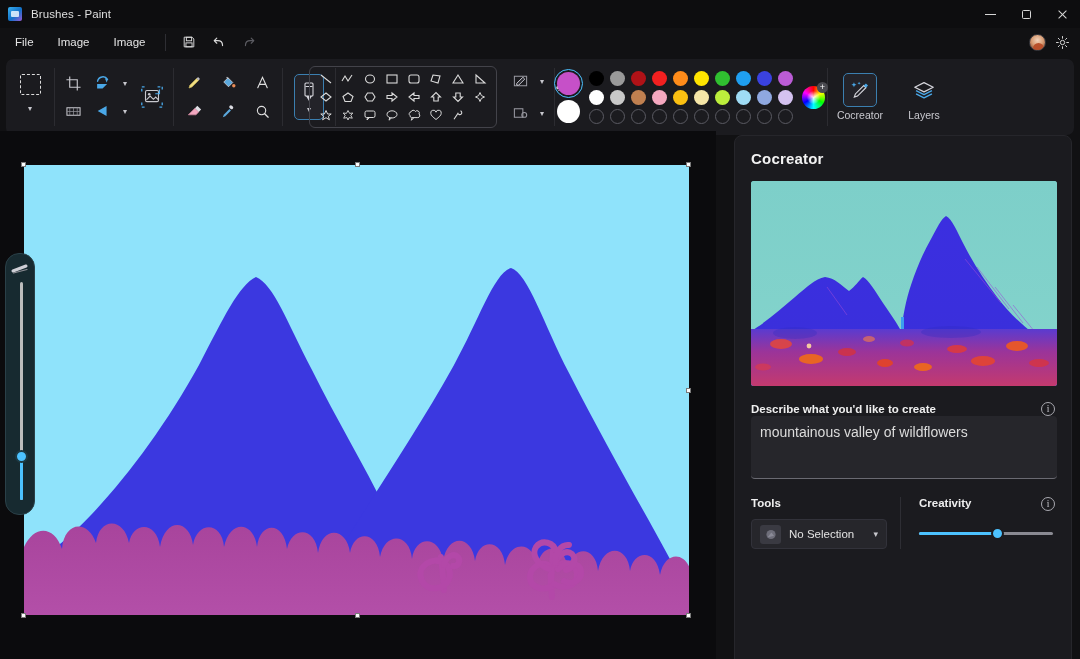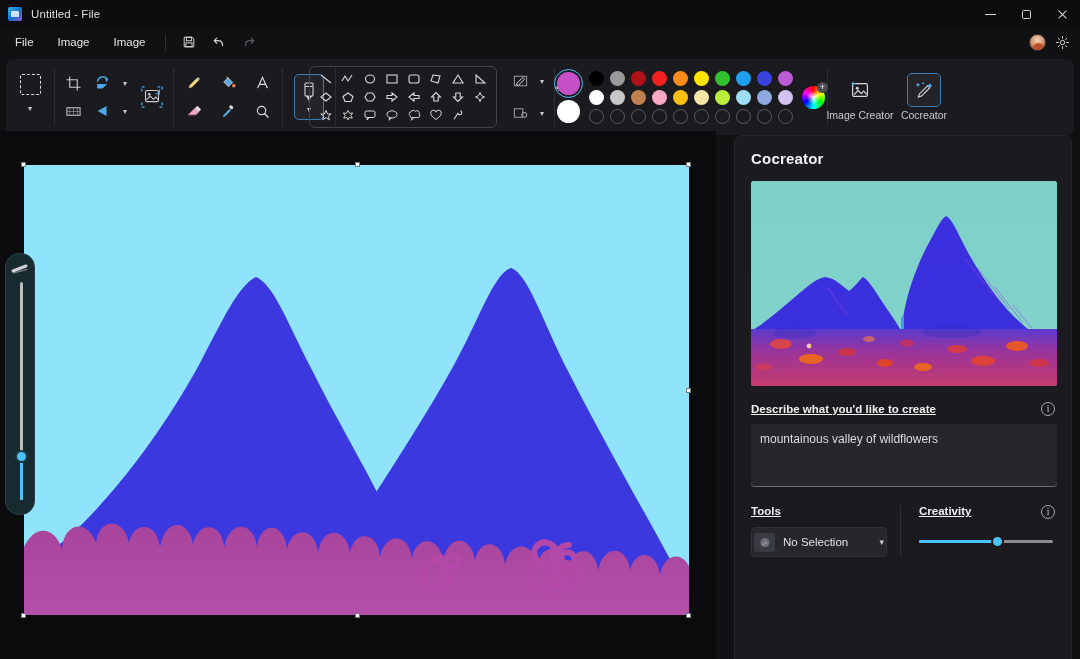--- a/index.html
+++ b/index.html
@@ -203,59 +203,59 @@
   .cocreator {
     position: absolute; right: 8px; top: 4px; width: 338px; height: 604px;
     background: #1b1b1f; border-radius: 8px; border: 1px solid #26262b;
     padding: 14px 16px;
   }
   .cc-title { font-size: 15px; font-weight: bold; color: #f3f3f3; letter-spacing:.2px; }
   .cc-thumb {
     margin-top: 14px; width: 306px; height: 205px; border-radius: 3px;
     overflow: hidden; position: relative; background:#6fcbc8;
   }
-  .cc-sec-title { font-size: 11.5px; font-weight: bold; color: #efefef; text-decoration: underline; }
+  .cc-sec-title { font-size: 11.5px; font-weight: bold; color: #efefef; }
   .cc-row { display:flex; align-items:center; justify-content: space-between; margin-top: 16px; }
   .info-ico {
     width: 14px; height: 14px; border-radius: 50%; border: 1.2px solid #a9a9b0;
     color:#c6c6cc; font-size: 9.5px; line-height: 12px; text-align:center;
     font-family: "Liberation Serif", serif;
   }
   .prompt-box {
-    margin-top: 8px; width: 306px; height: 63px; background: #26262b;
+    width: 306px; height: 63px; background: #26262b;
     border-radius: 4px; border-bottom: 1.5px solid #6a6a72;
-    padding: 8px 9px; font-size: 12px; color: #dcdcdc;
+    padding: 8px 9px; font-size: 14px; color: #dcdcdc;
   }
   .lower { display:flex; margin-top: 18px; }
   .lower-left { width: 150px; padding-right: 14px; border-right: 1px solid #2e2e34; }
   .lower-right { flex:1; padding-left: 18px; }
   .style-select {
     margin-top: 10px; width: 136px; height: 30px; background: #26262b;
-    border-radius: 4px; display:flex; align-items:center; gap: 8px; padding: 0 2px;
+    border-radius: 4px; display:flex; align-items:center; gap: 8px; padding: 0 8px;
     border: 1px solid #32323a;
   }
   .style-thumb {
     width: 21px; height: 19px; border-radius: 3px; background: #3a3a42;
     display:flex; align-items:center; justify-content:center;
   }
   .style-label { font-size: 11.5px; color: #e2e2e2; flex: 1; }
   .slider-row { margin-top: 16px; position: relative; height: 14px; width: 134px; }
   .sl-track { position:absolute; left:0; right:0; top:5px; height:3px; background:#8a8a92; border-radius:2px; }
   .sl-fill { position:absolute; left:0; width: 80px; top:5px; height:3px; background:#4cc2ff; border-radius:2px; }
   .sl-thumb { position:absolute; left: 74px; top: 0; width: 13px; height: 13px; border-radius:50%;
               background:#4cc2ff; border: 2.5px solid #1b1b1f; }
 </style>
 </head>
 <body>
 
 <div id="app">
 
   <div class="titlebar">
     <span class="app-icon"></span>
-    <span class="title-text">Untitled - File</span>
+    <span class="title-text">Brushes - Paint</span>
     <div class="win-btns">
       <div class="win-btn">
           <i class="wb-min"></i>
         </div>
       <div class="win-btn">
           <i class="wb-max"></i>
         </div>
       <div class="win-btn close">
           <i class="wb-close"></i>
         </div>
@@ -616,40 +616,39 @@
               <div class="sw empty"></div>
             </div>
         </div>
         <div class="color-wheel"></div>
       </div>
       <div class="group-label">Colors</div>
     </div>
     <div class="grp-div"></div>
 
     <div class="rib-btn">
-      <div class="box">
-        <svg width="24" height="24" viewBox="0 0 26 26">
-          <rect x="5" y="6" width="16" height="14" rx="1.6" fill="none" stroke="#d6d6dc" stroke-width="1.3"></rect>
-          <circle cx="10" cy="11" r="1.6" fill="#d6d6dc"></circle>
-          <path d="M6.5 18 11 13.5l3.4 3.4L17 14.3l3.3 3.4" fill="none" stroke="#d6d6dc" stroke-width="1.3"></path>
-          <path d="M5.5 3.2 6.3 5.3 8.4 6.1 6.3 6.9 5.5 9 4.7 6.9 2.6 6.1 4.7 5.3z" fill="#4aa8e8"></path>
-        </svg>
-      </div>
-      <div class="rib-label">Image Creator</div>
-    </div>
-    <div class="rib-btn">
       <div class="box sel">
         <svg width="23" height="23" viewBox="0 0 26 26">
           <path d="M6 20.5l1.2-3.6 9.5-9.5 2.4 2.4-9.5 9.5z" fill="none" stroke="#d6d6dc" stroke-width="1.3"></path>
           <path d="M16.7 7.4 19.1 5l2.4 2.4-2.4 2.4z" fill="#4aa8e8"></path>
           <path d="M5.6 3.6 6.4 5.7 8.5 6.5 6.4 7.3 5.6 9.4 4.8 7.3 2.7 6.5 4.8 5.7z" fill="#4aa8e8"></path>
           <path d="M11.4 3 11.9 4.3 13.2 4.8 11.9 5.3 11.4 6.6 10.9 5.3 9.6 4.8 10.9 4.3z" fill="#4aa8e8"></path>
         </svg>
       </div>
       <div class="rib-label">Cocreator</div>
+    </div>
+    <div class="rib-btn">
+      <div class="box">
+        <svg width="24" height="24" viewBox="0 0 26 26">
+          <path d="M13 5 23 10 13 15 3 10z" fill="none" stroke="#d6d6dc" stroke-width="1.3" stroke-linejoin="round"></path>
+          <path d="M4.4 13.6 13 17.9l8.6-4.3" fill="none" stroke="#4aa8e8" stroke-width="1.5" stroke-linejoin="round"></path>
+          <path d="M4.4 17.2 13 21.5l8.6-4.3" fill="none" stroke="#4aa8e8" stroke-width="1.5" stroke-linejoin="round"></path>
+        </svg>
+      </div>
+      <div class="rib-label">Layers</div>
     </div>
   </div>
 
   <div class="workspace">
 
     <div class="canvas-area">
 
       <div class="canvas-wrap">
         <div class="canvas">
           <svg width="665" height="450" viewBox="0 0 665 450" preserveAspectRatio="none">

